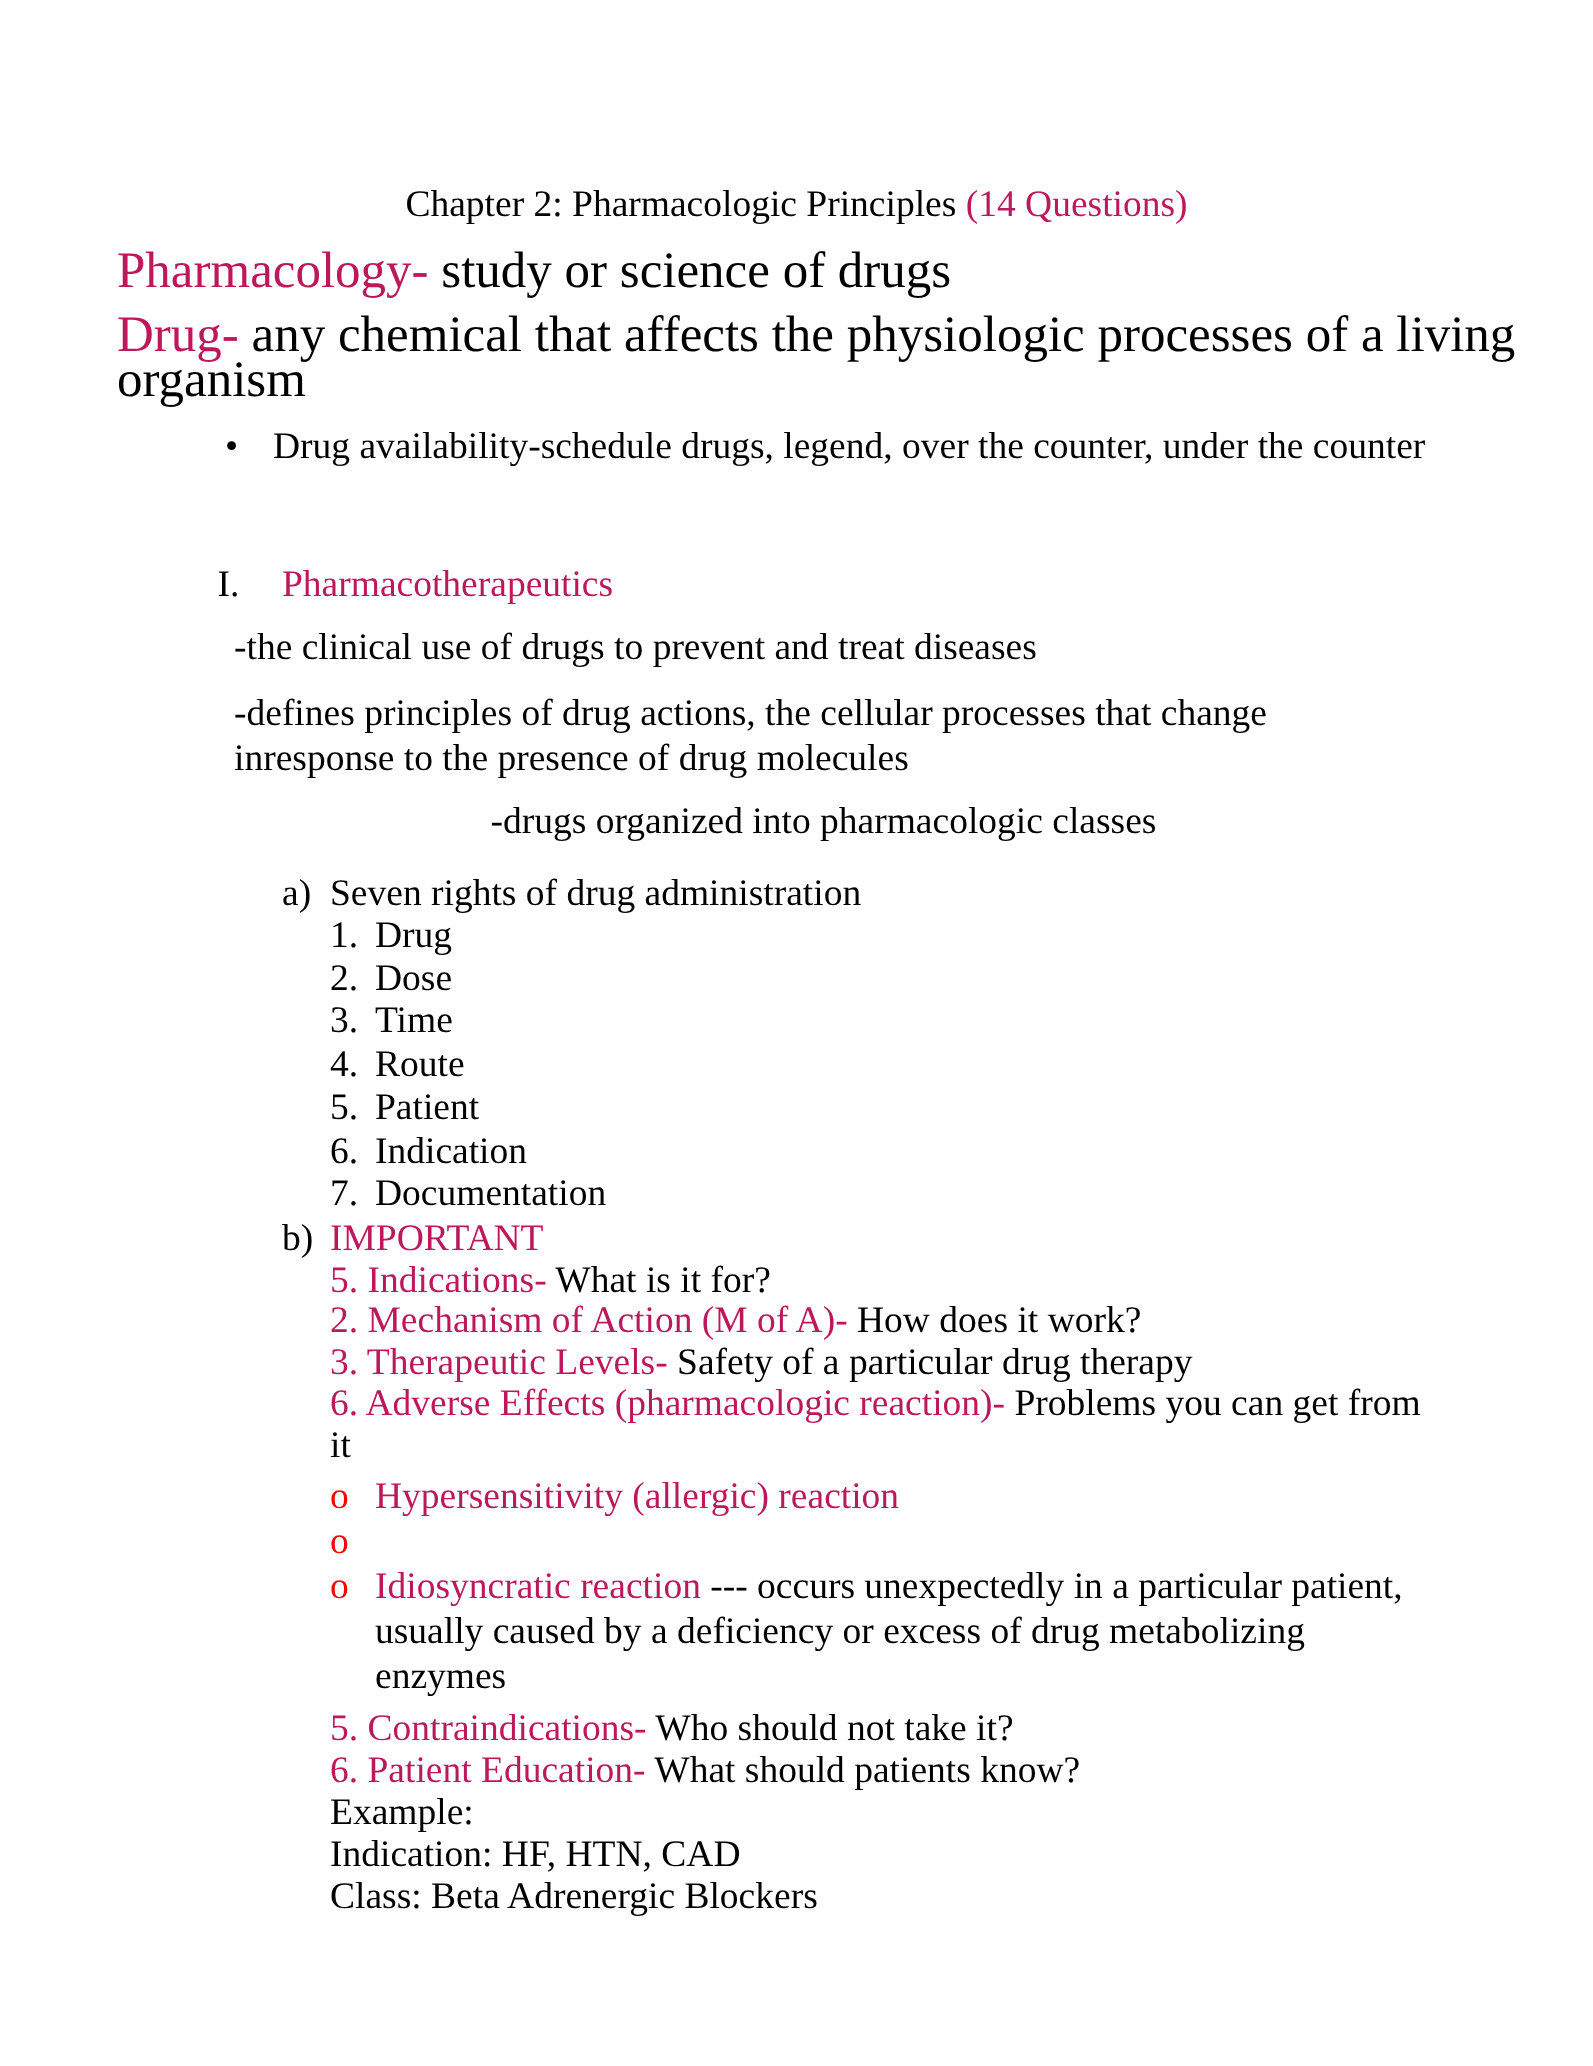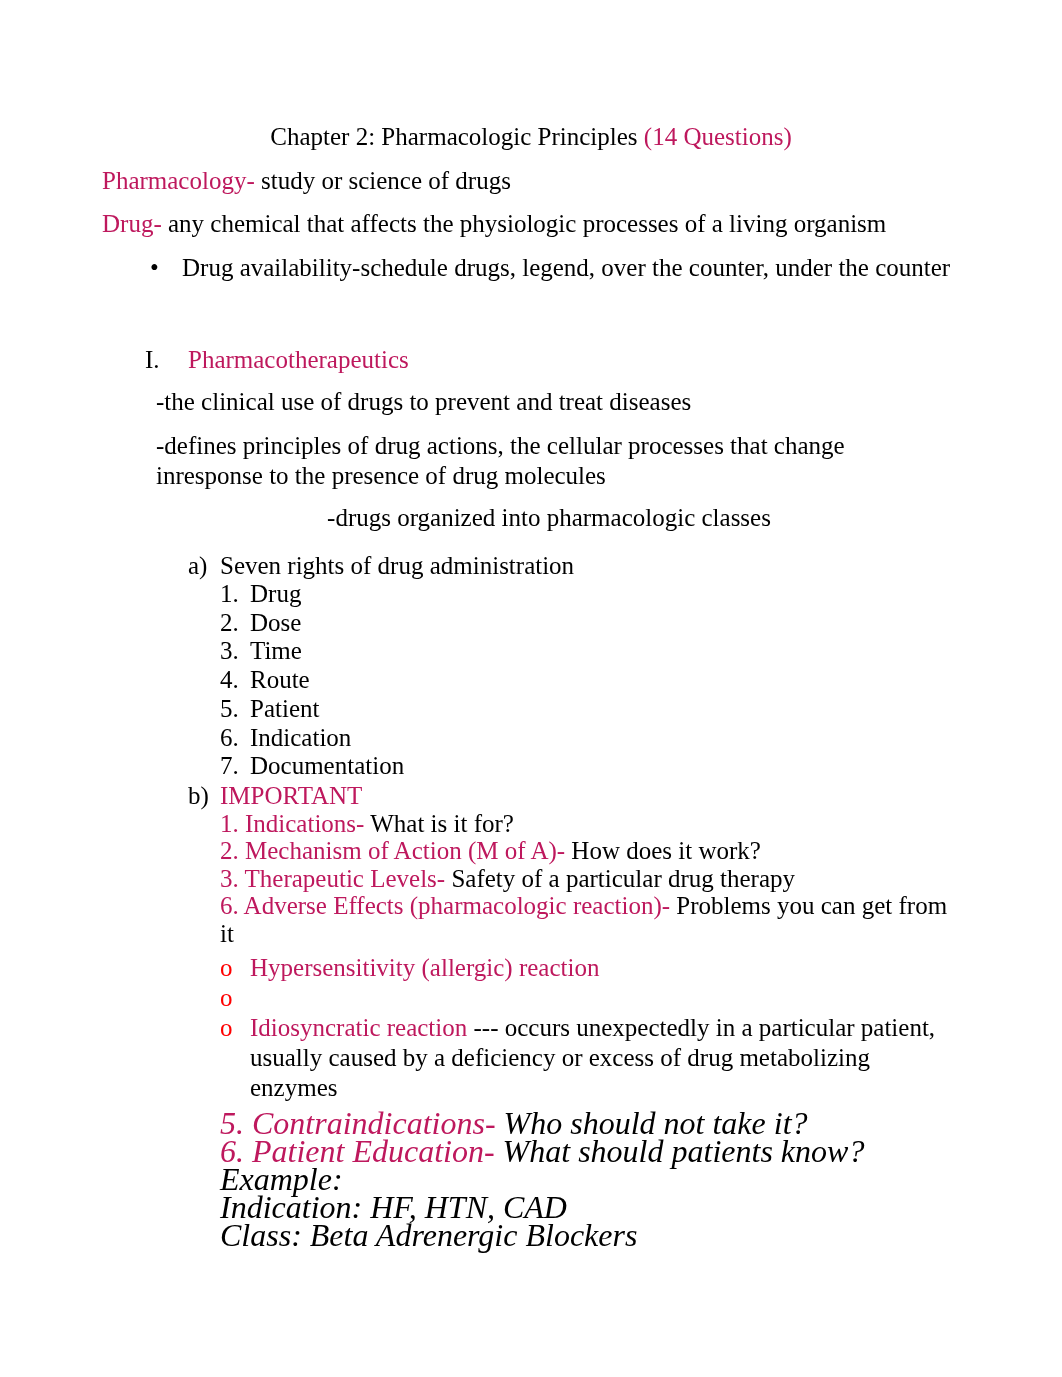--- a/index.html
+++ b/index.html
@@ -34,24 +34,24 @@
     line-height: 30px;
     margin: 0;
     padding-top: 122px;
     padding-left: 30px;
     padding-right: 30px;
     font-weight: normal;
   }
 
   
   .para {
-    font-size: 25px;
-    line-height: 30px;
-    margin: 0;
-    padding-left: 102px;
+    font-size: 34px;
+    line-height: 30px;
+    margin: 0;
+    padding-left: 78px;
     padding-right: 40px;
   }
   .para.p1 { padding-top: 14px; }
   .para.p2 { padding-top: 13px; }
 
   
   .bullet-row {
     display: flex;
     font-size: 25px;
     line-height: 30px;
@@ -144,23 +144,22 @@
     flex: 0 0 30px;
     color: #FF0000;
   }
   .o-row .content { flex: 1 1 auto; }
   .o-row.o1 { padding-top: 6px; }
 
   
   .tail-list {
     padding-left: 220px;
     padding-right: 110px;
-    font-size: 32px;
+    font-size: 25px;
     line-height: 28px;
-    font-style: italic;
   }
   .tail-line { margin: 0; }
   .tail-list.t-first { padding-top: 6px; }
 </style>
 </head>
 <body>
 
 <div class="page">
 
   <h1 class="doc-title"><span>Chapter 2: Pharmacologic Principles </span><span class="red">(14 Questions)</span></h1>
@@ -218,21 +217,21 @@
       <span>Documentation</span>
     </div>
   </div>
 
   <div class="alpha-row">
     <span class="marker black">b)</span>
     <span class="content red">IMPORTANT</span>
   </div>
 
   <div class="imp-list">
-    <p class="imp-line"><span class="red">1. Indications-</span><span class="black"> What is it for?</span></p>
+    <p class="imp-line"><span class="red">5. Indications-</span><span class="black"> What is it for?</span></p>
     <p class="imp-line"><span class="red">2. Mechanism of Action (M of A)-</span><span class="black"> How does it work?</span></p>
     <p class="imp-line"><span class="red">3. Therapeutic Levels-</span><span class="black"> Safety of a particular drug therapy</span></p>
     <p class="imp-line"><span class="red">6. Adverse Effects (pharmacologic reaction)-</span><span class="black"> Problems you can get from it</span></p>
   </div>
 
   <div class="o-row o1">
     <span class="marker">o</span>
     <span class="content"><span class="red">Hypersensitivity (allergic) reaction</span><span class="green"></span><span class="black"></span></span>
   </div>
 

